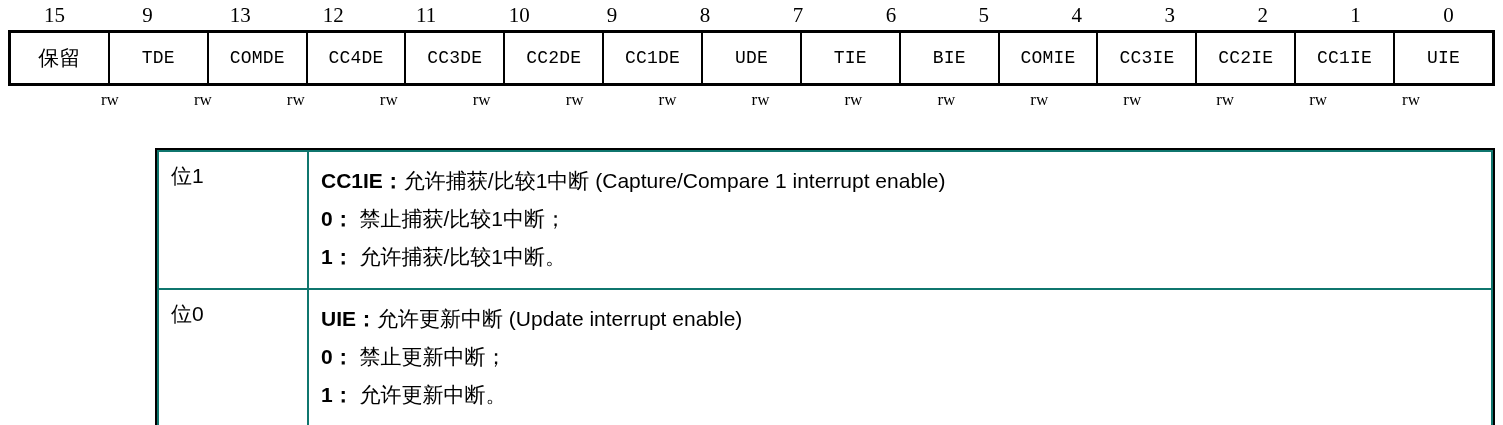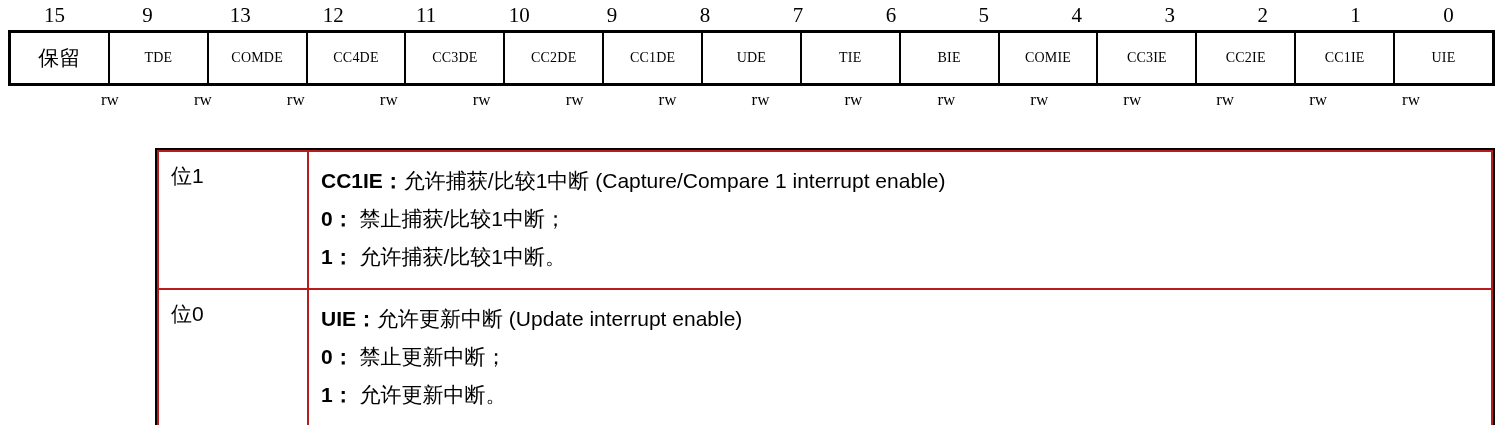--- a/index.html
+++ b/index.html
@@ -46,22 +46,22 @@
     height: 56px;
     background: #fff;
   }
   .field-cell {
     flex: 1 1 0;
     border-right: 2px solid #000;
     box-sizing: border-box;
     display: flex;
     align-items: center;
     justify-content: center;
-    font-family: Liberation Serif, serif;
-    font-size: 14px;
+    font-family: Liberation Mono, monospace;
+    font-size: 18px;
     letter-spacing: 0.2px;
     white-space: nowrap;
   }
   .field-cell:last-child {
     border-right: none;
   }
   .field-cell.reserved {
     font-family: Liberation Mono, monospace;
     font-size: 21px;
   }
@@ -89,21 +89,21 @@
     border-collapse: collapse;
     box-sizing: border-box;
     background: #fff;
   }
   #description-table table {
     border-collapse: collapse;
     width: 100%;
     table-layout: fixed;
   }
   #description-table td {
-    border: 2px solid #b91c1c;
+    border: 2px solid #0f766e;
     vertical-align: top;
     padding: 10px 12px 12px 12px;
     box-sizing: border-box;
   }
   td.bit-label-cell {
     width: 150px;
     font-family: "Liberation Sans", sans-serif;
     font-size: 21px;
     padding-left: 20px;
     padding-top: 12px;

